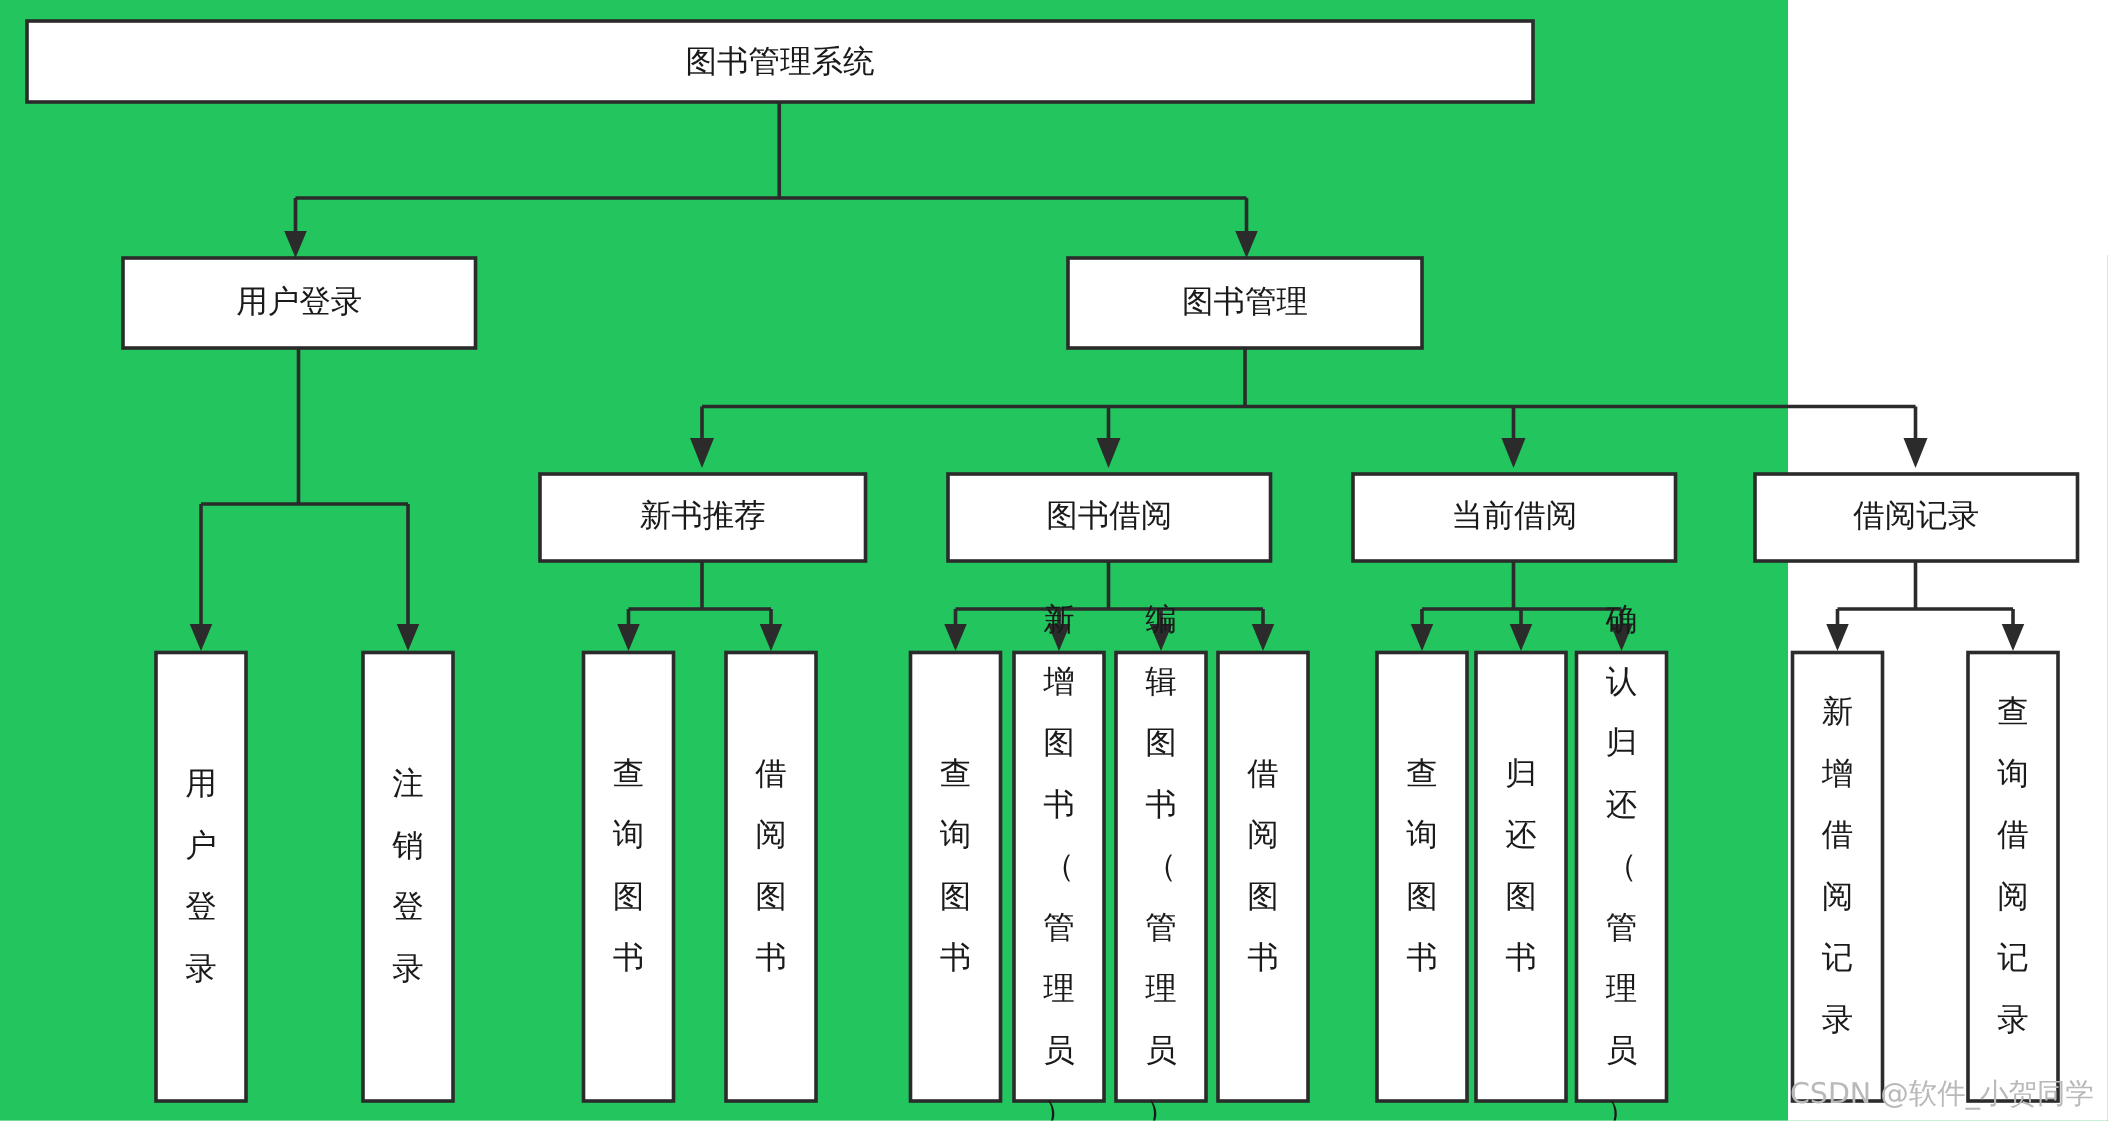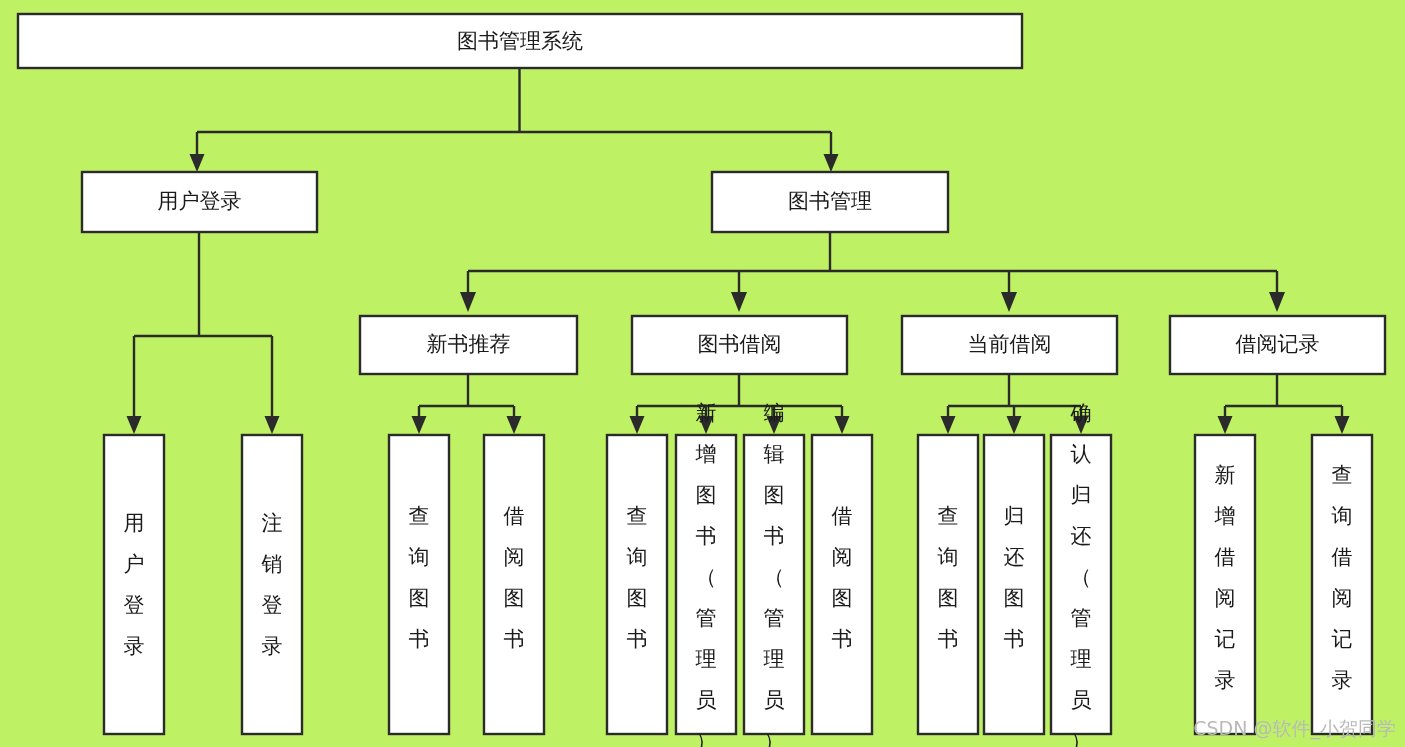--- a/index.html
+++ b/index.html
@@ -10,23 +10,23 @@
   }
   body {
     width: 1405px;
     height: 747px;
     font-family: "DejaVu Sans", "Liberation Sans", sans-serif;
     overflow: hidden;
     position: relative;
   }
   #diagram-root {
     position: relative;
-    width: 1405px;
+    width: 1192px;
     height: 747px;
-    background: #bef264;
+    background: #22c55e;
   }
   svg#flowchart {
     position: absolute;
     top: 0;
     left: 0;
     width: 1405px;
     height: 747px;
     display: block;
   }
   .node-box {

